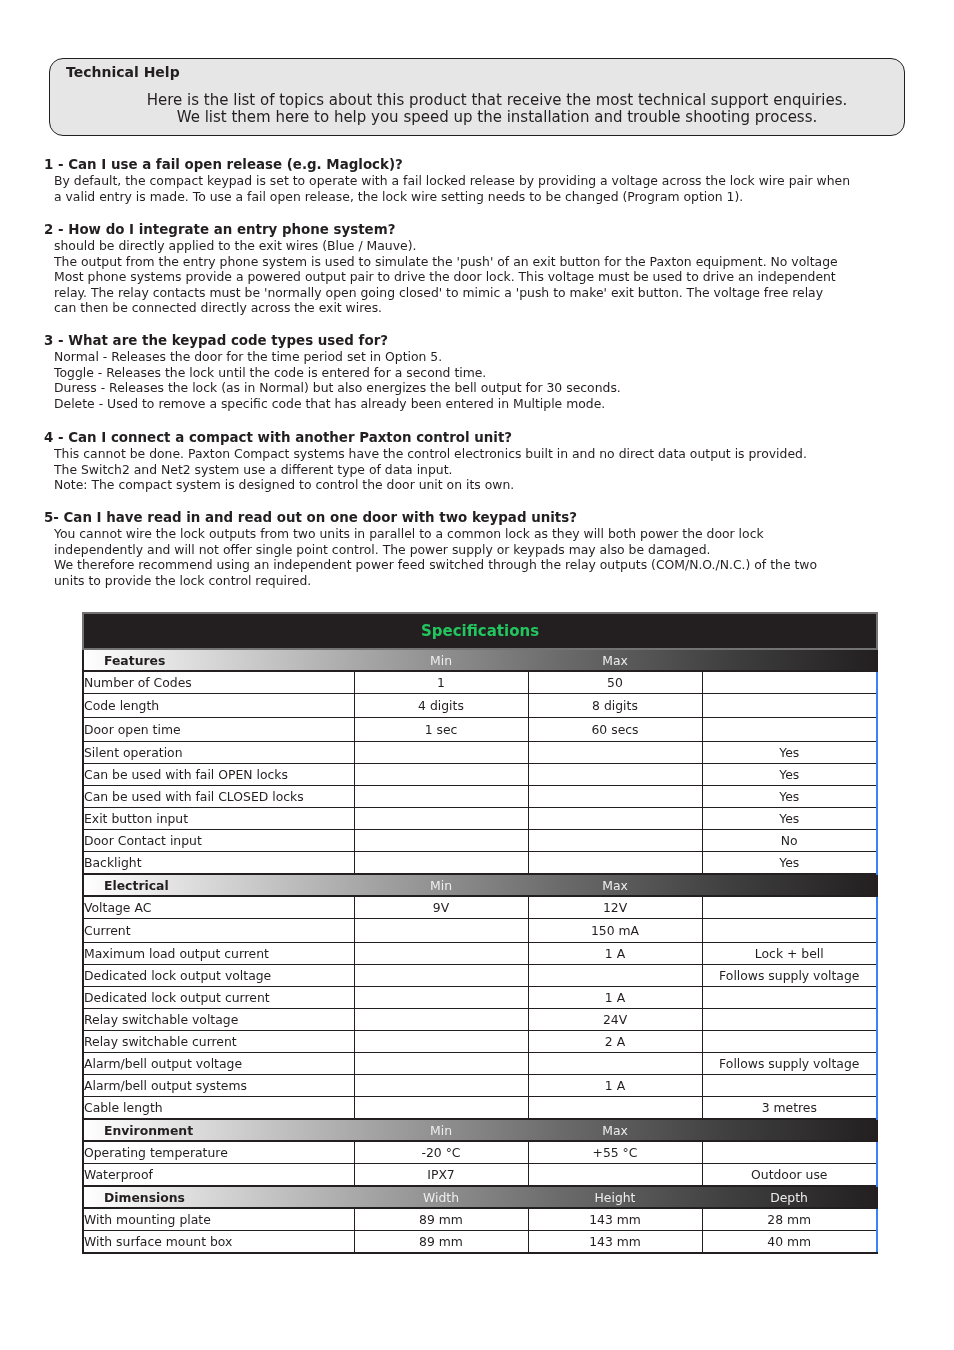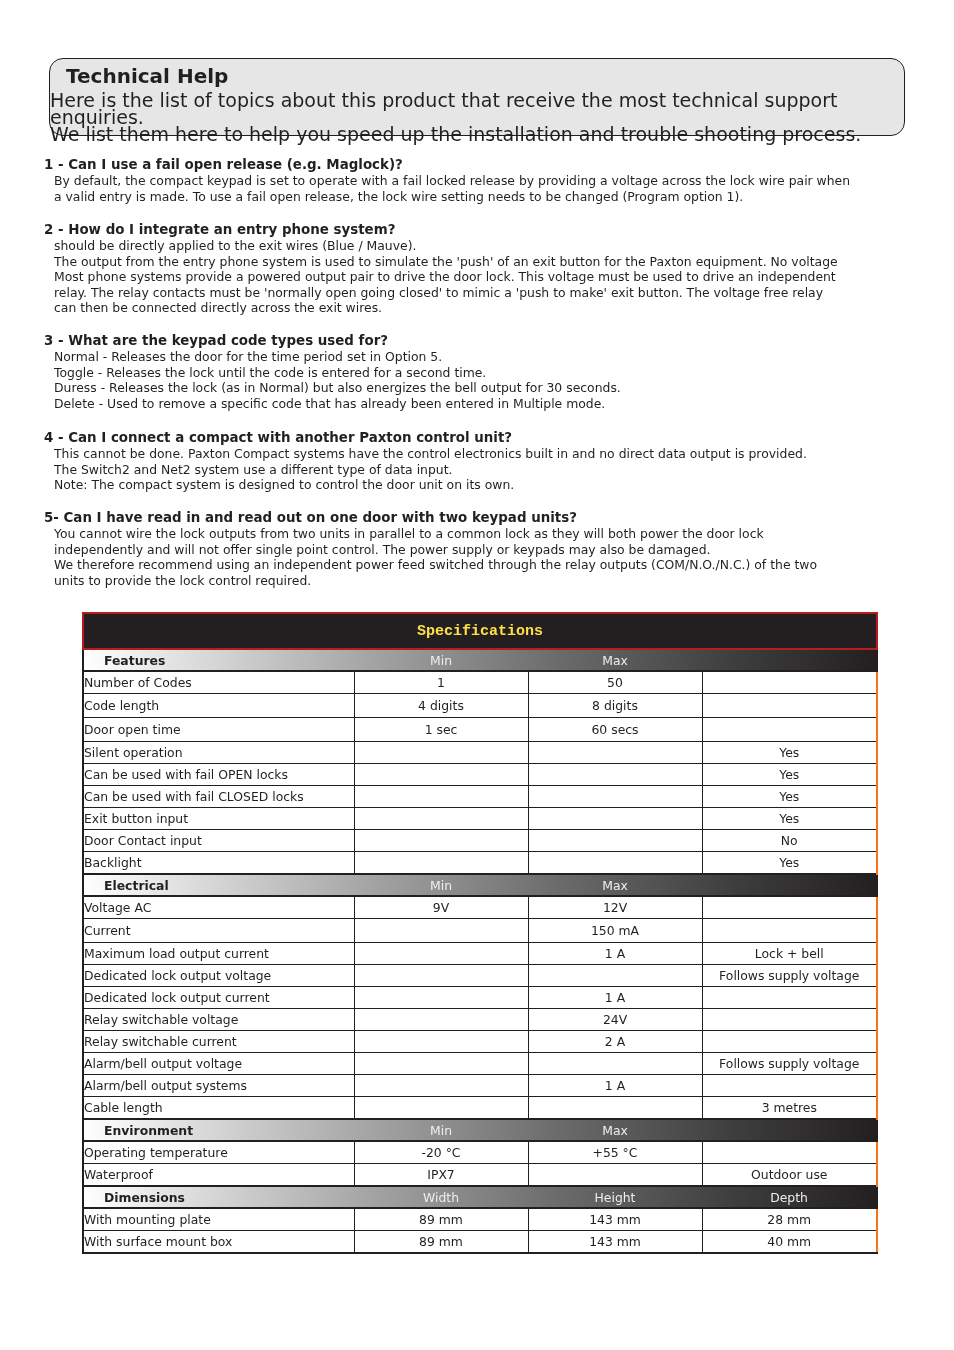--- a/index.html
+++ b/index.html
@@ -7,52 +7,52 @@
     width: 954px; height: 1350px; position: relative; overflow: hidden;
     font-family: "DejaVu Sans", "Liberation Sans", sans-serif;
     color: #231f20;
   }
   .help-box {
     position: absolute; left: 49px; top: 58px; width: 856px; height: 78px;
     box-sizing: border-box; border: 1.5px solid #231f20; border-radius: 14px;
     background: #e6e6e6;
   }
   .help-title {
-    position: absolute; left: 16px; top: 5px; font-size: 20px; font-weight: bold;
+    position: absolute; left: 16px; top: 5px; font-size: 14px; font-weight: bold;
   }
   .help-intro {
-    position: absolute; left: 0; right: 0; top: 33px; text-align: left;
-    font-size: 19px; line-height: 17px;
+    position: absolute; left: 0; right: 0; top: 33px; text-align: center;
+    font-size: 15px; line-height: 17px; padding-left: 40px;
   }
   .faq { position: absolute; left: 44px; width: 850px; }
   .faq-q { font-size: 13.4px; font-weight: bold; line-height: 16px; margin: 0; }
   .faq-a { margin: 0 0 0 10px; font-size: 12.4px; line-height: 15.6px; }
   .faq-a p { margin: 0; }
 
   table.spec {
     position: absolute; left: 82px; top: 612px; width: 794px;
     border-collapse: collapse; table-layout: fixed; font-size: 12.4px;
   }
   table.spec td, table.spec th { padding: 0; }
   .spec-title-row th {
-    background: #231f20; color: #fde047; font-size: 15px; font-weight: bold;
-    height: 34px; border: 2px solid #b91c1c; text-align: center; font-family: Liberation Mono, monospace;
+    background: #231f20; color: #22c55e; font-size: 15px; font-weight: bold;
+    height: 34px; border: 2px solid #737373; text-align: center;
   }
   .section-row td {
     height: 20px; font-size: 12.4px; border: 2px solid #231f20; border-left: none; border-right: none;
   }
   .section-row { background: linear-gradient(to right, #ffffff 0%, #a7a7a7 35%, #6b6b6b 60%, #3e3e3e 82%, #231f20 100%); }
   .section-row td.sec-name { font-weight: bold; padding-left: 20px; color: #231f20; text-align: left; border-left: 2px solid #231f20; }
   .section-row td.sec-col { color: #eeeeee; text-align: center; }
   .section-row td.sec-last { border-right: 2px solid #231f20; }
   .data-row td {
     border: 1.5px solid #231f20; height: 21px; text-align: center; vertical-align: middle;
   }
   .data-row td:first-child { text-align: left; padding-left: 0; border-left: 2px solid #231f20; }
-  .data-row td:last-child { border-right: 2px solid #f97316; }
+  .data-row td:last-child { border-right: 2px solid #3b82f6; }
   .data-row.tall td { height: 23px; }
   .spec tr:last-child td { border-bottom: 2px solid #231f20; }
 </style>
 </head>
 <body>
 
 <div class="help-box">
   <div class="help-title">Technical Help</div>
   <div class="help-intro">
     <div>Here is the list of topics about this product that receive the most technical support enquiries.</div>

